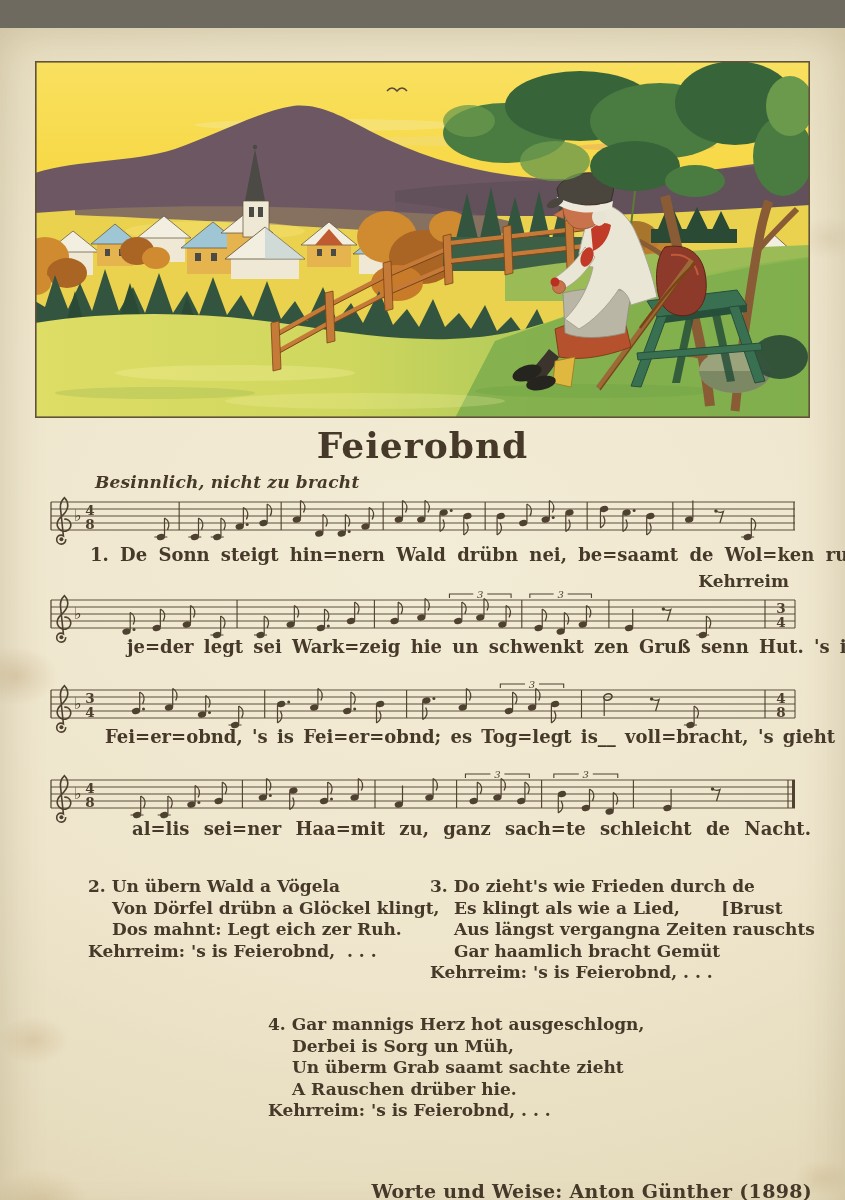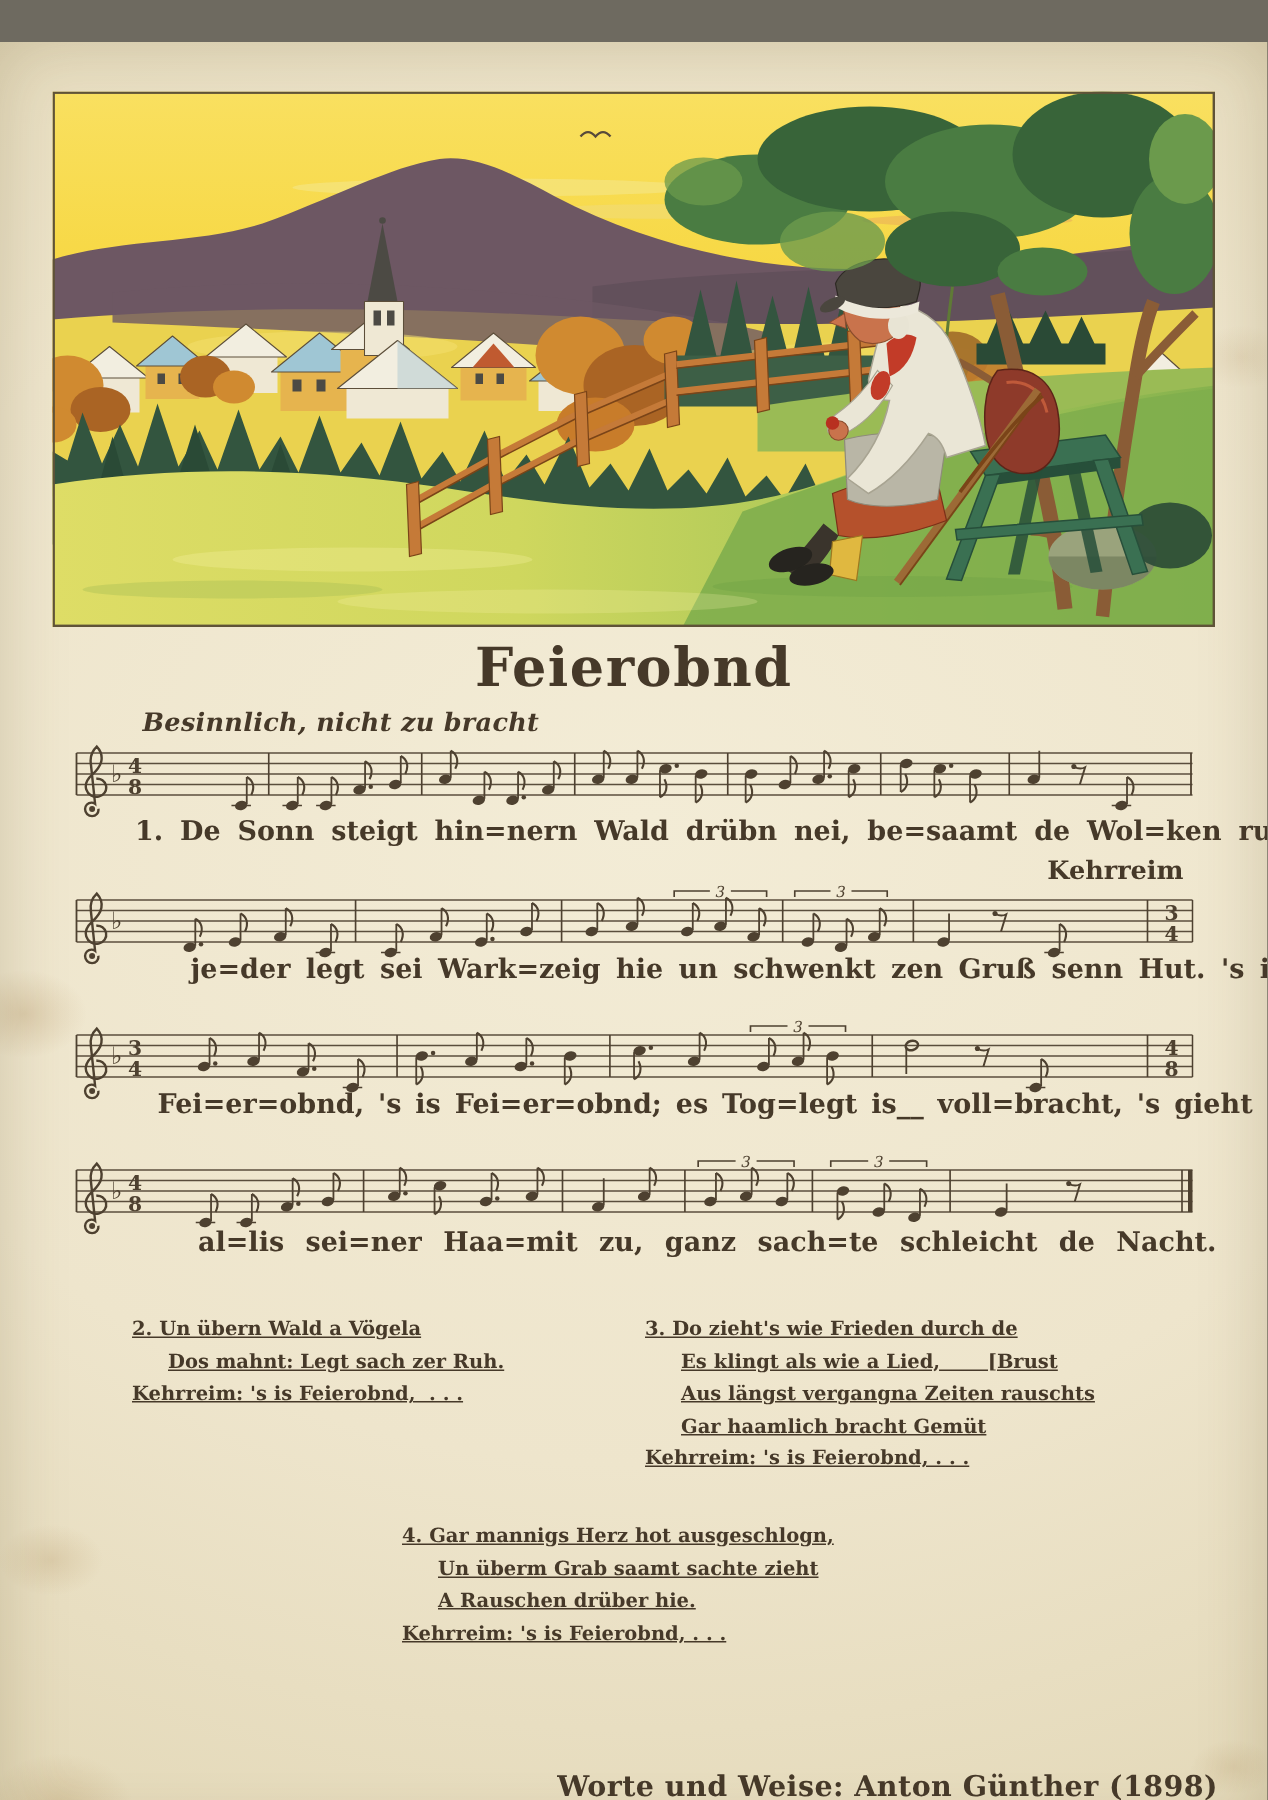--- a/index.html
+++ b/index.html
@@ -22,21 +22,21 @@
     font-size:36px;font-weight:bold;letter-spacing:1px;}
   .tempo{position:absolute;left:95px;top:444px;font-size:17px;font-weight:bold;font-style:italic;letter-spacing:.2px;}
   .kehrreim{position:absolute;right:56px;top:543px;font-size:17px;font-weight:bold;}
   .staff{position:absolute;left:49px;width:748px;height:58px;}
   #staff0{top:462px}#staff1{top:560px}#staff2{top:650px}#staff3{top:740px}
   .lyrics{position:absolute;font-weight:bold;font-size:18px;white-space:nowrap;}
   #ly0{left:90px;top:516px;word-spacing:5px;}
   #ly1{left:127px;top:608px;word-spacing:4px;}
   #ly2{left:105px;top:698px;word-spacing:3px;}
   #ly3{left:132px;top:790px;word-spacing:8px;}
-  .verse{position:absolute;font-weight:bold;font-size:13px;line-height:21.5px;text-decoration:underline;}
+  .verse{position:absolute;font-weight:bold;font-size:17px;line-height:21.5px;}
   #v0{left:88px;top:848px}#v1{left:430px;top:848px}#v2{left:268px;top:986px}
   .verse-line{white-space:pre;}
   .verse-line.indent{padding-left:24px;}
   .attribution{position:absolute;right:33px;top:1152px;font-size:19px;font-weight:bold;letter-spacing:.3px;}
 </style>
 </head>
 <body>
 
 <div class="card">
 
@@ -575,31 +575,33 @@
       <text x="448.4" y="10" text-anchor="middle" font-size="10" font-style="italic" fill="#4e4130" font-family="&quot;DejaVu Serif&quot;,serif">3</text>
       <path d="M504.84000000000003,10 L504.84000000000003,6 L529.8,6 M543.8,6 L568.76,6 L568.76,10" stroke="#4e4130" stroke-width="1.1" fill="none"></path>
       <text x="536.8" y="10" text-anchor="middle" font-size="10" font-style="italic" fill="#4e4130" font-family="&quot;DejaVu Serif&quot;,serif">3</text>
       <line x1="739" y1="12" x2="739" y2="40" stroke="#4e4130" stroke-width="1.1"></line>
       <line x1="744.5" y1="12" x2="744.5" y2="40" stroke="#4e4130" stroke-width="3"></line>
     </svg>
   <div id="ly3" class="lyrics">al=lis sei=ner Haa=mit zu, ganz sach=te schleicht de Nacht.</div>
 
   <div id="v0" class="verse">
       <div class="verse-line">2. Un übern Wald a Vögela</div>
-      <div class="verse-line indent">Dos mahnt: Legt sach zer Ruh.</div>
+      <div class="verse-line indent">Von Dörfel drübn a Glöckel klingt,</div>
+      <div class="verse-line indent">Dos mahnt: Legt eich zer Ruh.</div>
       <div class="verse-line">Kehrreim: 's is Feierobnd,  . . .</div>
     </div>
   <div id="v1" class="verse">
       <div class="verse-line">3. Do zieht's wie Frieden durch de</div>
       <div class="verse-line indent">Es klingt als wie a Lied,       [Brust</div>
       <div class="verse-line indent">Aus längst vergangna Zeiten rauschts</div>
       <div class="verse-line indent">Gar haamlich bracht Gemüt</div>
       <div class="verse-line">Kehrreim: 's is Feierobnd, . . .</div>
     </div>
   <div id="v2" class="verse">
       <div class="verse-line">4. Gar mannigs Herz hot ausgeschlogn,</div>
+      <div class="verse-line indent">Derbei is Sorg un Müh,</div>
       <div class="verse-line indent">Un überm Grab saamt sachte zieht</div>
       <div class="verse-line indent">A Rauschen drüber hie.</div>
       <div class="verse-line">Kehrreim: 's is Feierobnd, . . .</div>
     </div>
 
   <div class="attribution">Worte und Weise: Anton Günther (1898)</div>
 </div>
 
 </body></html>

